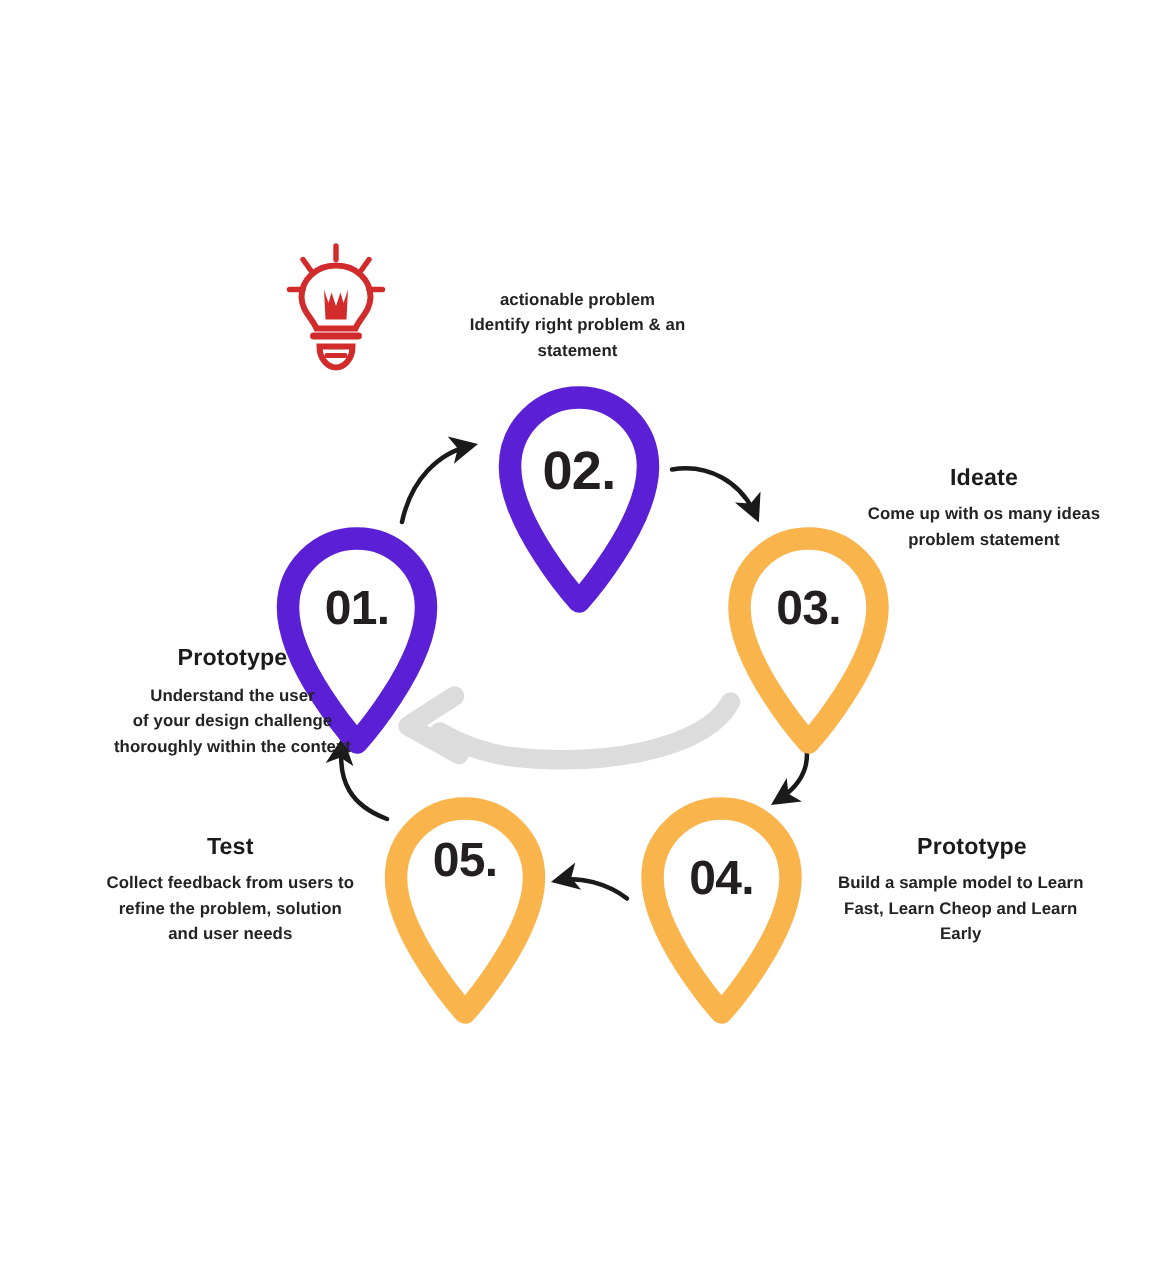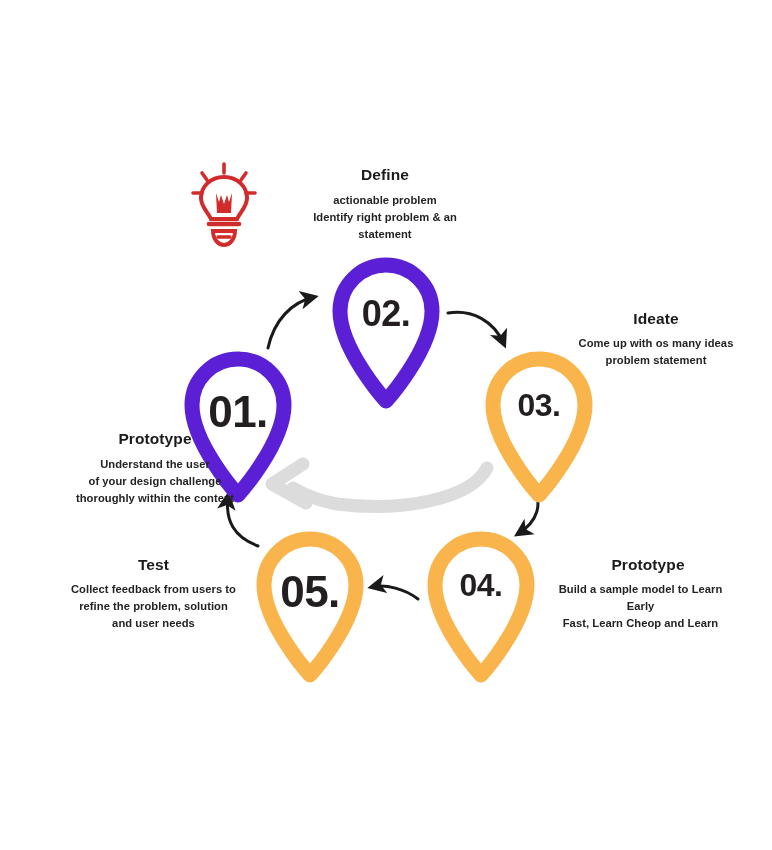--- a/index.html
+++ b/index.html
@@ -120,21 +120,21 @@
     <path d="M418 599 C405 589, 386 584, 372 587" fill="none" stroke="#1a1a1a" stroke-width="3" stroke-linecap="round" marker-end="url(#ah)"></path>
 
     <path d="M258 546 C234 537, 225 521, 228 496" fill="none" stroke="#1a1a1a" stroke-width="3" stroke-linecap="round" marker-end="url(#ah)"></path>
   </svg>
 
   <div class="pin" style="left:176px; top:343px; width:124px; height:155px;">
     <svg width="124" height="155" viewBox="0 0 124 155" xmlns="http://www.w3.org/2000/svg">
       <path d="M62 152 C62 152, 16 101, 16 62 C16 36.5, 36.5 16, 62 16
                C87.5 16, 108 36.5, 108 62 C108 101, 62 152, 62 152 Z" fill="none" stroke="#5B1FD6" stroke-width="15" stroke-linejoin="round"></path>
     </svg>
-    <div class="pin-num" style="top:44px; font-size:44px;">01.</div>
+    <div class="pin-num" style="top:44px; font-size:32px;">01.</div>
   </div>
 
   <div class="pin" style="left:324px; top:249px; width:124px; height:155px;">
     <svg width="124" height="155" viewBox="0 0 124 155" xmlns="http://www.w3.org/2000/svg">
       <path d="M62 152 C62 152, 16 101, 16 62 C16 36.5, 36.5 16, 62 16
                C87.5 16, 108 36.5, 108 62 C108 101, 62 152, 62 152 Z" fill="none" stroke="#5B1FD6" stroke-width="15" stroke-linejoin="round"></path>
     </svg>
     <div class="pin-num" style="top:44px; font-size:36px;">02.</div>
   </div>
 
@@ -152,41 +152,40 @@
                C87.5 16, 108 36.5, 108 62 C108 101, 62 152, 62 152 Z" fill="none" stroke="#F9B54C" stroke-width="15" stroke-linejoin="round"></path>
     </svg>
     <div class="pin-num" style="top:44px; font-size:32px;">04.</div>
   </div>
 
   <div class="pin" style="left:248px; top:523px; width:124px; height:155px;">
     <svg width="124" height="155" viewBox="0 0 124 155" xmlns="http://www.w3.org/2000/svg">
       <path d="M62 152 C62 152, 16 101, 16 62 C16 36.5, 36.5 16, 62 16
                C87.5 16, 108 36.5, 108 62 C108 101, 62 152, 62 152 Z" fill="none" stroke="#F9B54C" stroke-width="15" stroke-linejoin="round"></path>
     </svg>
-    <div class="pin-num" style="top:44px; font-size:44px;">05.</div>
-  </div>
-
-  <div class="step-title ta-center" style="left:275px; top:166px; width:220px;">Define</div>
+    <div class="pin-num" style="top:32px; font-size:32px;">05.</div>
+  </div>
+
   <div class="step-desc ta-center" style="left:275px; top:192px; width:220px;">
     <div>actionable problem</div>
     <div>Identify right problem &amp; an</div>
     <div>statement</div>
   </div>
 
   <div class="step-title ta-center" style="left:566px; top:310px; width:180px;">Ideate</div>
   <div class="step-desc ta-center" style="left:566px; top:335px; width:180px;">
     <div>Come up with os many ideas</div>
     <div>problem statement</div>
   </div>
 
   <div class="step-title ta-left" style="left:548px; top:556px; width:200px;">Prototype</div>
   <div class="step-desc ta-left" style="left:548px; top:581px; width:185px;">
     <div>Build a sample model to Learn</div>
+    <div>Fast, Learn Cheop and Learn</div>
     <div>Early</div>
-    <div>Fast, Learn Cheop and Learn</div>
   </div>
 
   <div class="step-title ta-center" style="left:61px; top:556px; width:185px;">Test</div>
   <div class="step-desc ta-center" style="left:61px; top:581px; width:185px;">
     <div>Collect feedback from users to</div>
     <div>refine the problem, solution</div>
     <div>and user needs</div>
   </div>
 
   <div class="step-title ta-center" style="left:60px; top:430px; width:190px;">Prototype</div>

